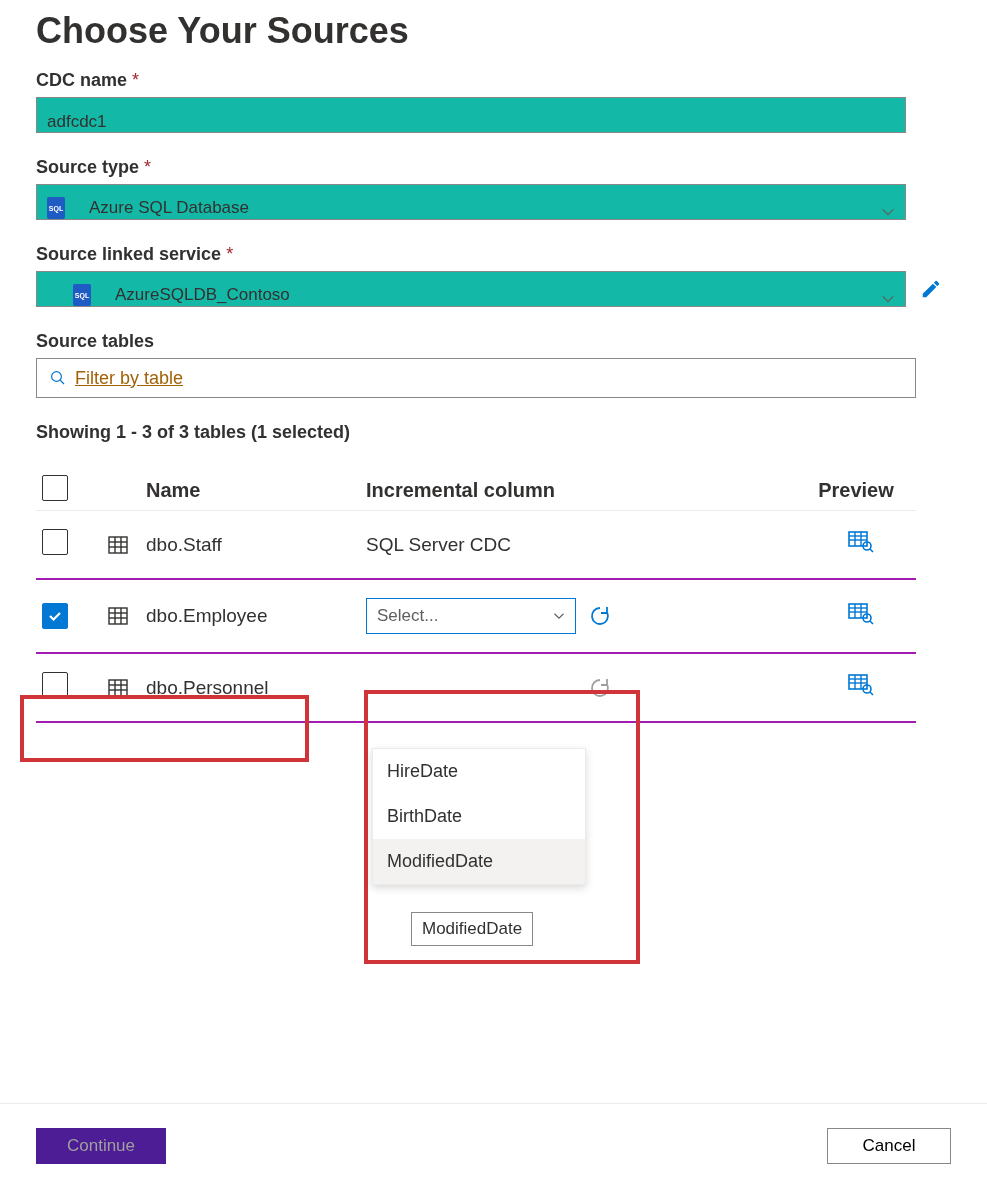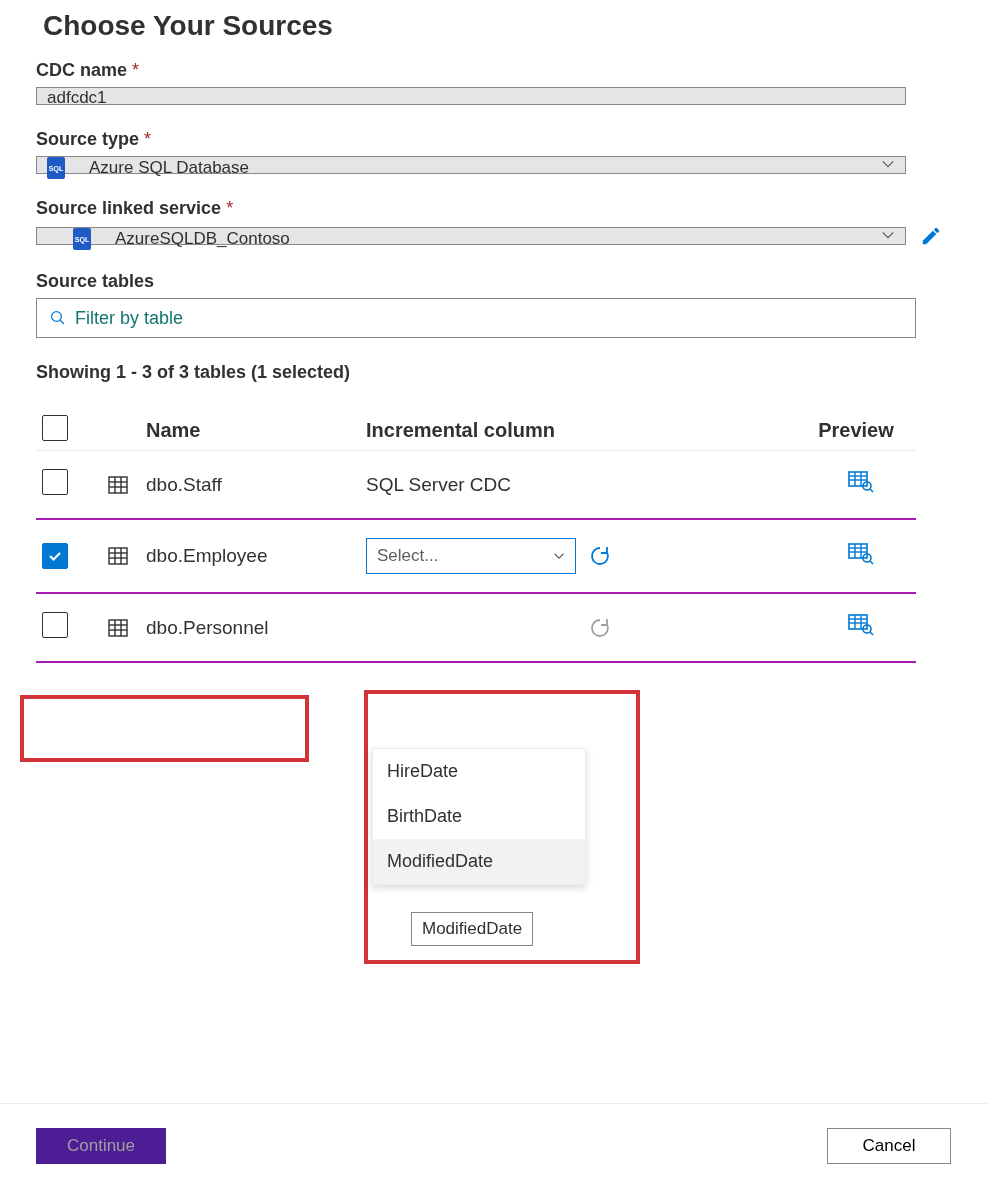--- a/index.html
+++ b/index.html
@@ -7,52 +7,52 @@
     margin: 0;
     padding: 0;
     font-family: "Segoe UI", -apple-system, BlinkMacSystemFont, sans-serif;
     color: #323130;
     background: #fff;
     width: 987px;
     height: 1187px;
     position: relative;
   }
   .content { padding: 10px 36px 0 36px; }
-  h1 { font-size: 28px; font-weight: 600; margin: 0 0 18px 7px; }
+  h1 { font-size: 36px; font-weight: 600; margin: 0 0 18px 0; }
   p.desc { font-size: 19px; margin: 0 0 28px 0; line-height: 1.5; }
   .field-label {
     font-size: 18px; font-weight: 600; margin-bottom: 6px; display: block;
   }
   .req { color: #a4262c; font-weight: 400; }
 
   .text-input, .select-box {
-    width: 870px; height: 18px; border: 1px solid #8a8886;
-    padding: 0 10px; font-size: 17px; display: flex; align-items: flex-start;
-    background: #e5e5e5;
+    width: 870px; height: 36px; border: 1px solid #8a8886;
+    padding: 0 10px; font-size: 17px; display: flex; align-items: flex-end;
+    background: #14b8a6;
   }
   .text-input { margin-bottom: 24px; }
   .select-box { margin-bottom: 24px; justify-content: space-between; }
   .select-left { display: flex; align-items: center; gap: 24px; }
   .sql-icon {
     width: 18px; height: 22px; background: #1f5bc4; border-radius: 2px;
     display: inline-flex; align-items: center; justify-content: center;
     color: #fff; font-size: 7px; font-weight: 700;
   }
   .chev { color: #605e5c; }
 
   .linked-row { display: flex; align-items: center; gap: 14px; margin-bottom: 24px; }
   .linked-row .select-box { margin-bottom: 0; width: 870px; padding-left: 36px; }
 
   .filter-box {
     width: 880px; height: 40px; border: 1px solid #8a8886;
     display: flex; align-items: center; gap: 8px; padding: 0 12px; font-size: 18px;
     margin-bottom: 24px;
   }
   .filter-box .search-icon { color: #0078d4; }
-  .filter-box .placeholder { color: #0f766e; }
+  .filter-box .placeholder { color: #a16207; text-decoration: underline; }
 
   .counter { font-size: 18px; font-weight: 600; margin-bottom: 22px; }
 
   .tbl { width: 880px; border-collapse: collapse; }
   .tbl th {
     text-align: left; font-weight: 600; font-size: 20px;
     padding: 10px 0 4px 0; border-bottom: 1px solid #edebe9;
   }
   .tbl td {
     font-size: 19px; padding: 18px 0; border-bottom: 2px solid #a21caf;

